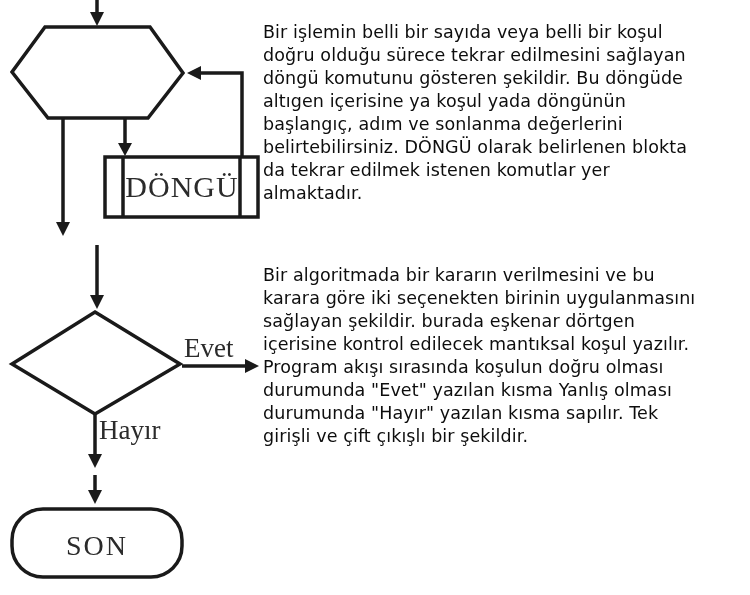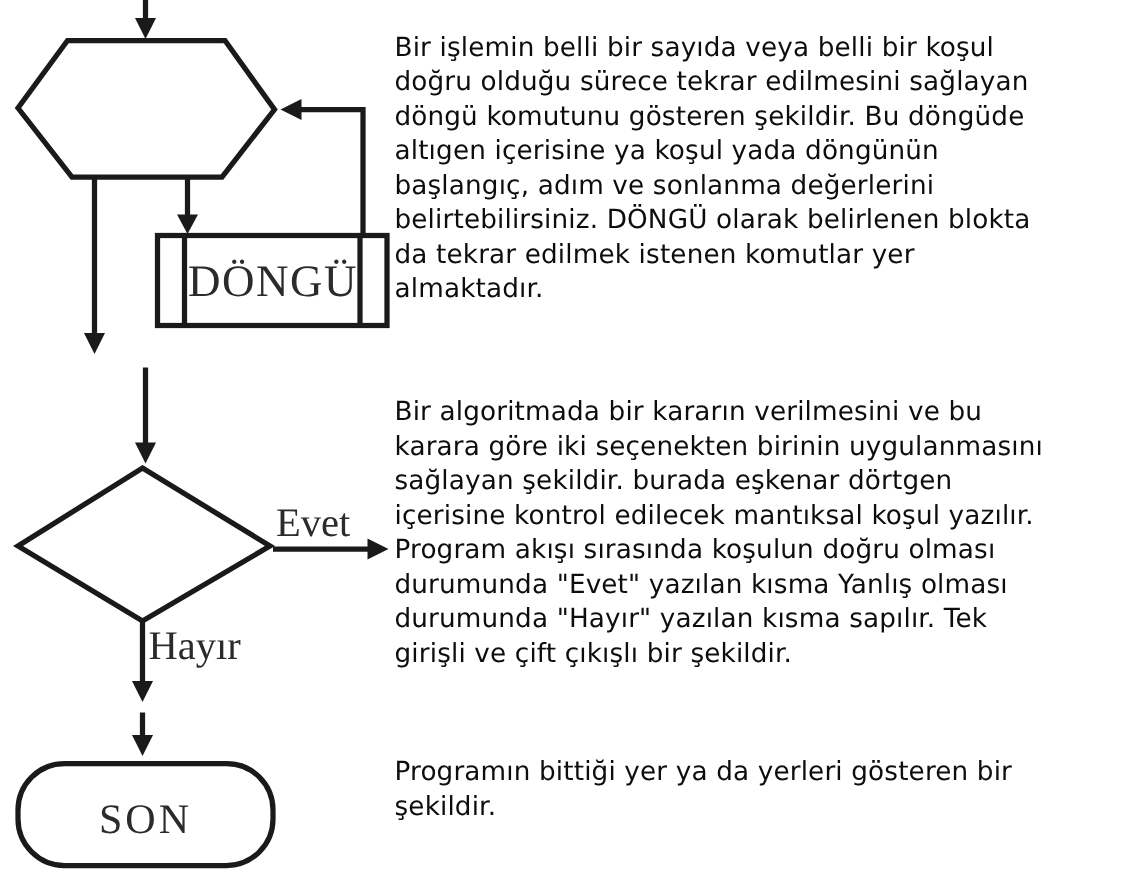--- a/index.html
+++ b/index.html
@@ -129,16 +129,14 @@
 
   <div class="para para-decision">Bir algoritmada bir kararın verilmesini ve bu
 karara göre iki seçenekten birinin uygulanmasını
 sağlayan şekildir. burada eşkenar dörtgen
 içerisine kontrol edilecek mantıksal koşul yazılır.
 Program akışı sırasında koşulun doğru olması
 durumunda "Evet" yazılan kısma Yanlış olması
 durumunda "Hayır" yazılan kısma sapılır. Tek
 girişli ve çift çıkışlı bir şekildir.</div>
 
-  <div class="para para-end">Programın bittiği yer ya da yerleri gösteren bir
-şekildir.</div>
 
 </div>
 
 </body></html>

